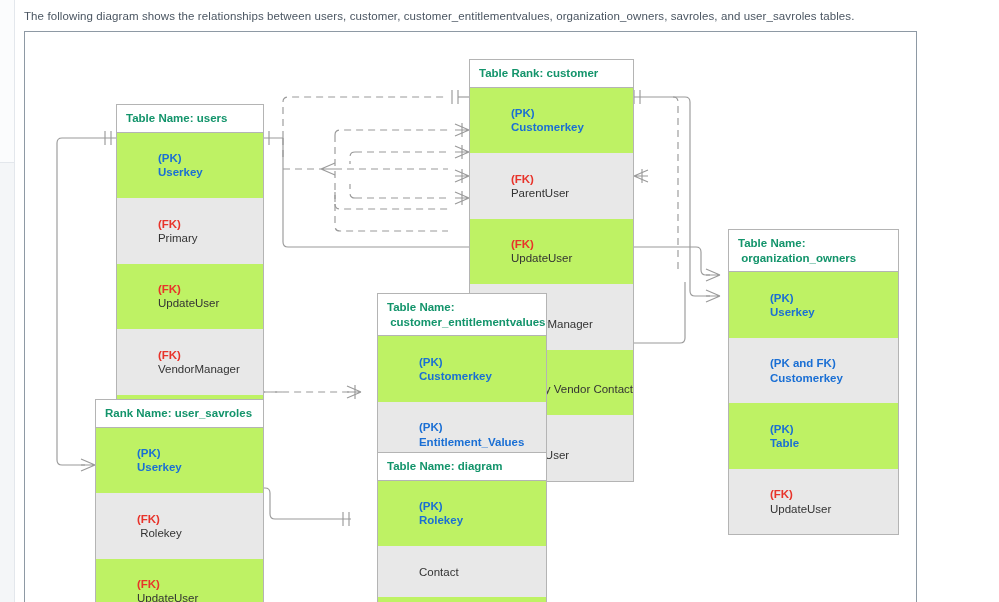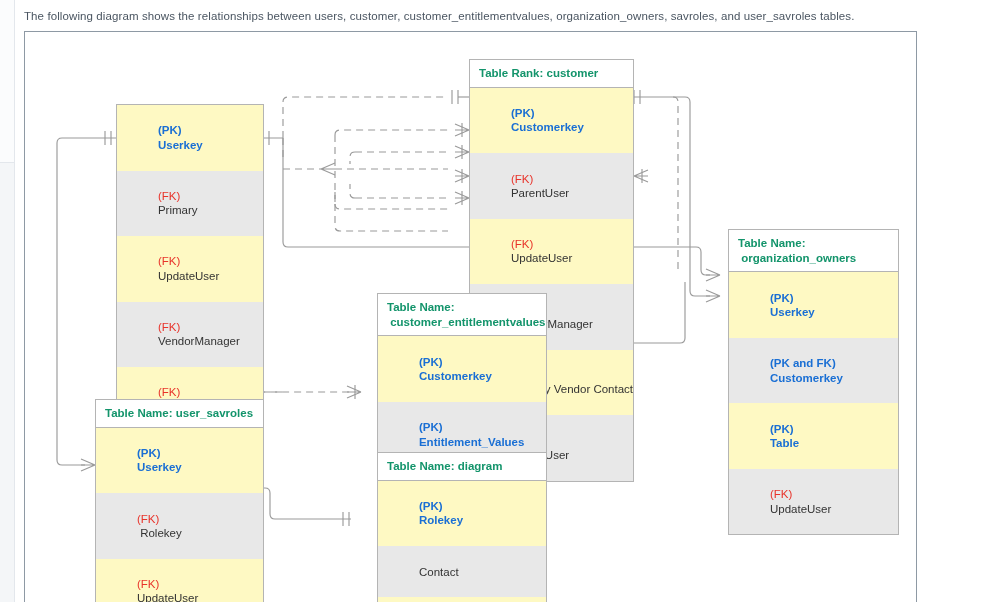--- a/index.html
+++ b/index.html
@@ -93,26 +93,26 @@
     border-bottom: 1px solid #b4b4b4;
     background: #ffffff;
     white-space: pre;
   }
   .entity .rows { display: block; }
   .entity .row {
     font-size: 11.5px;
     color: #333333;
     padding: 4px 8px 4px 9px;
     line-height: 1.25;
-    background: #fef9c3;
+    background: #bef264;
     white-space: pre;
   }
   .entity .row.alt { background: #e8e8e8; }
   .tag-pk { color: #1a6fd4; font-weight: bold; }
-  .tag-fk { color: #e8332a; font-weight: normal; }
+  .tag-fk { color: #e8332a; font-weight: bold; }
   .fname  { color: #333333; font-weight: normal; }
   .fname-pk { color: #1a6fd4; font-weight: bold; }
 </style>
 </head>
 <body>
 
 <div id="root">
 
   <div class="chrome-rail">
     <div class="seg" style="top:0;height:36px;"></div>
@@ -198,20 +198,21 @@
       <path d="M 522 311 L 655 311 Q 660 311 660 306 L 660 250"></path>
       <path d="M 522 311 L 536 305 M 522 311 L 536 317 M 522 311 L 536 311"></path>
 
       <path d="M 169 456 L 240 456 Q 245 456 245 461 L 245 482 Q 245 487 250 487 L 326 487"></path>
       <path d="M 169 456 L 155 450 M 169 456 L 155 462 M 169 456 L 155 456"></path>
       <line x1="318" y1="480" x2="318" y2="494"></line>
       <line x1="324" y1="480" x2="324" y2="494"></line>
     </svg>
 
     <div class="entity" style="left:91px; top:72px; width:148px;">
+      <div class="ttl">Table Name: users</div>
       <div class="rows">
         <div class="row">
           <span class="tag-pk">(PK) </span>
           <span class="fname-pk">Userkey</span>
         </div>
         <div class="row alt">
           <span class="tag-fk">(FK) </span>
           <span class="fname">Primary</span>
         </div>
         <div class="row">
@@ -293,21 +294,21 @@
           <span class="fname-pk">Entitlement_Values</span>
         </div>
         <div class="row">
           <span class="tag-fk">(FK) </span>
           <span class="fname">UpdateUser</span>
         </div>
       </div>
     </div>
 
     <div class="entity" style="left:70px; top:367px; width:169px;">
-      <div class="ttl">Table Name: user_savroles</div>
+      <div class="ttl">Rank Name: user_savroles</div>
       <div class="rows">
         <div class="row">
           <span class="tag-pk">(PK) </span>
           <span class="fname-pk">Userkey</span>
         </div>
         <div class="row alt">
           <span class="tag-fk">(FK) </span>
           <span class="fname"> Rolekey</span>
         </div>
         <div class="row">

